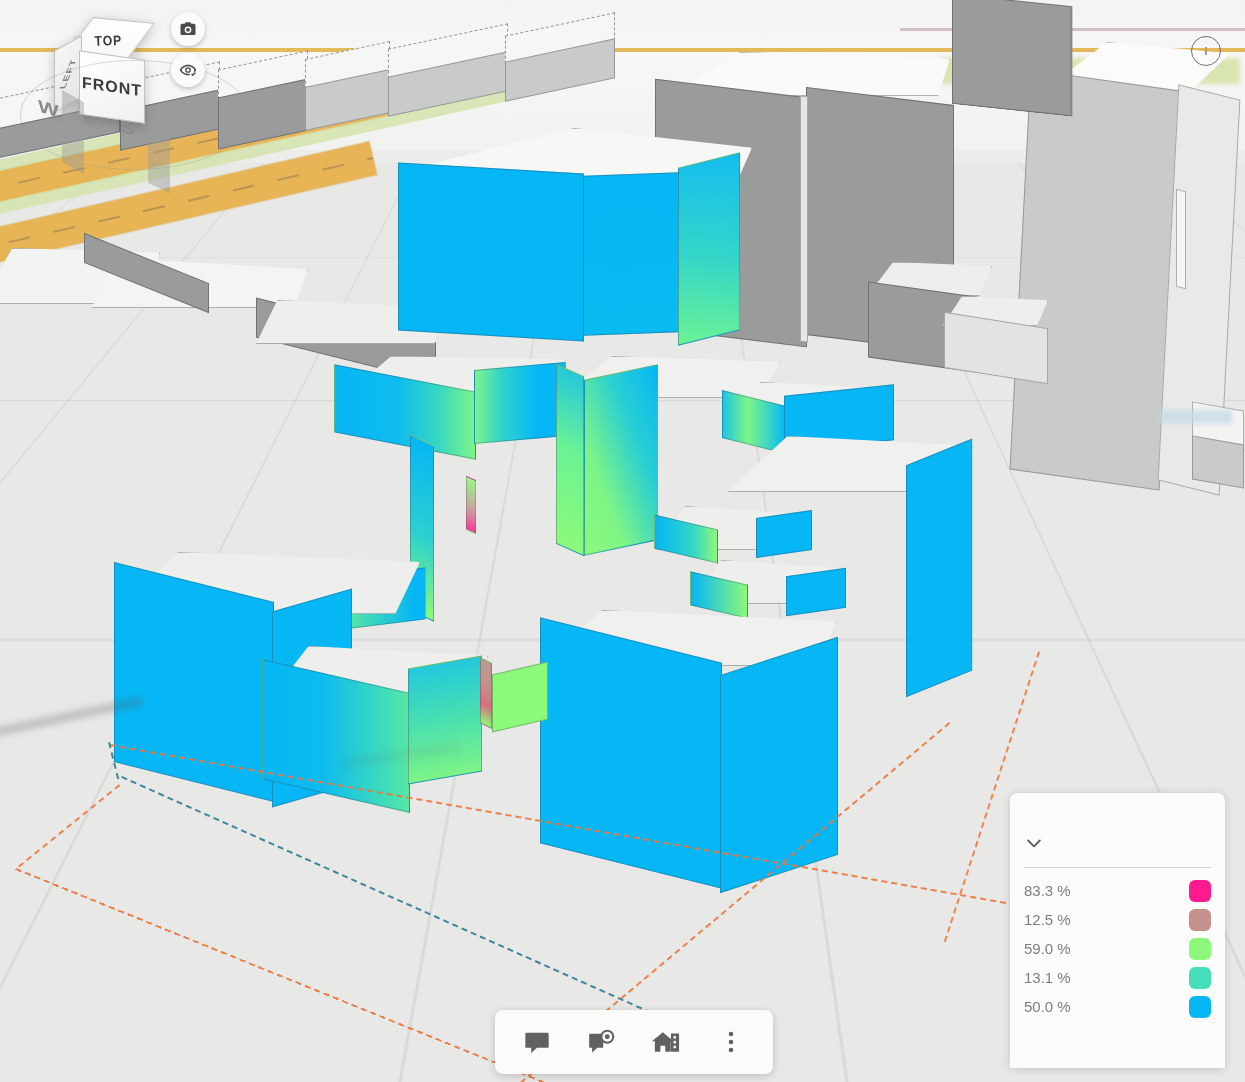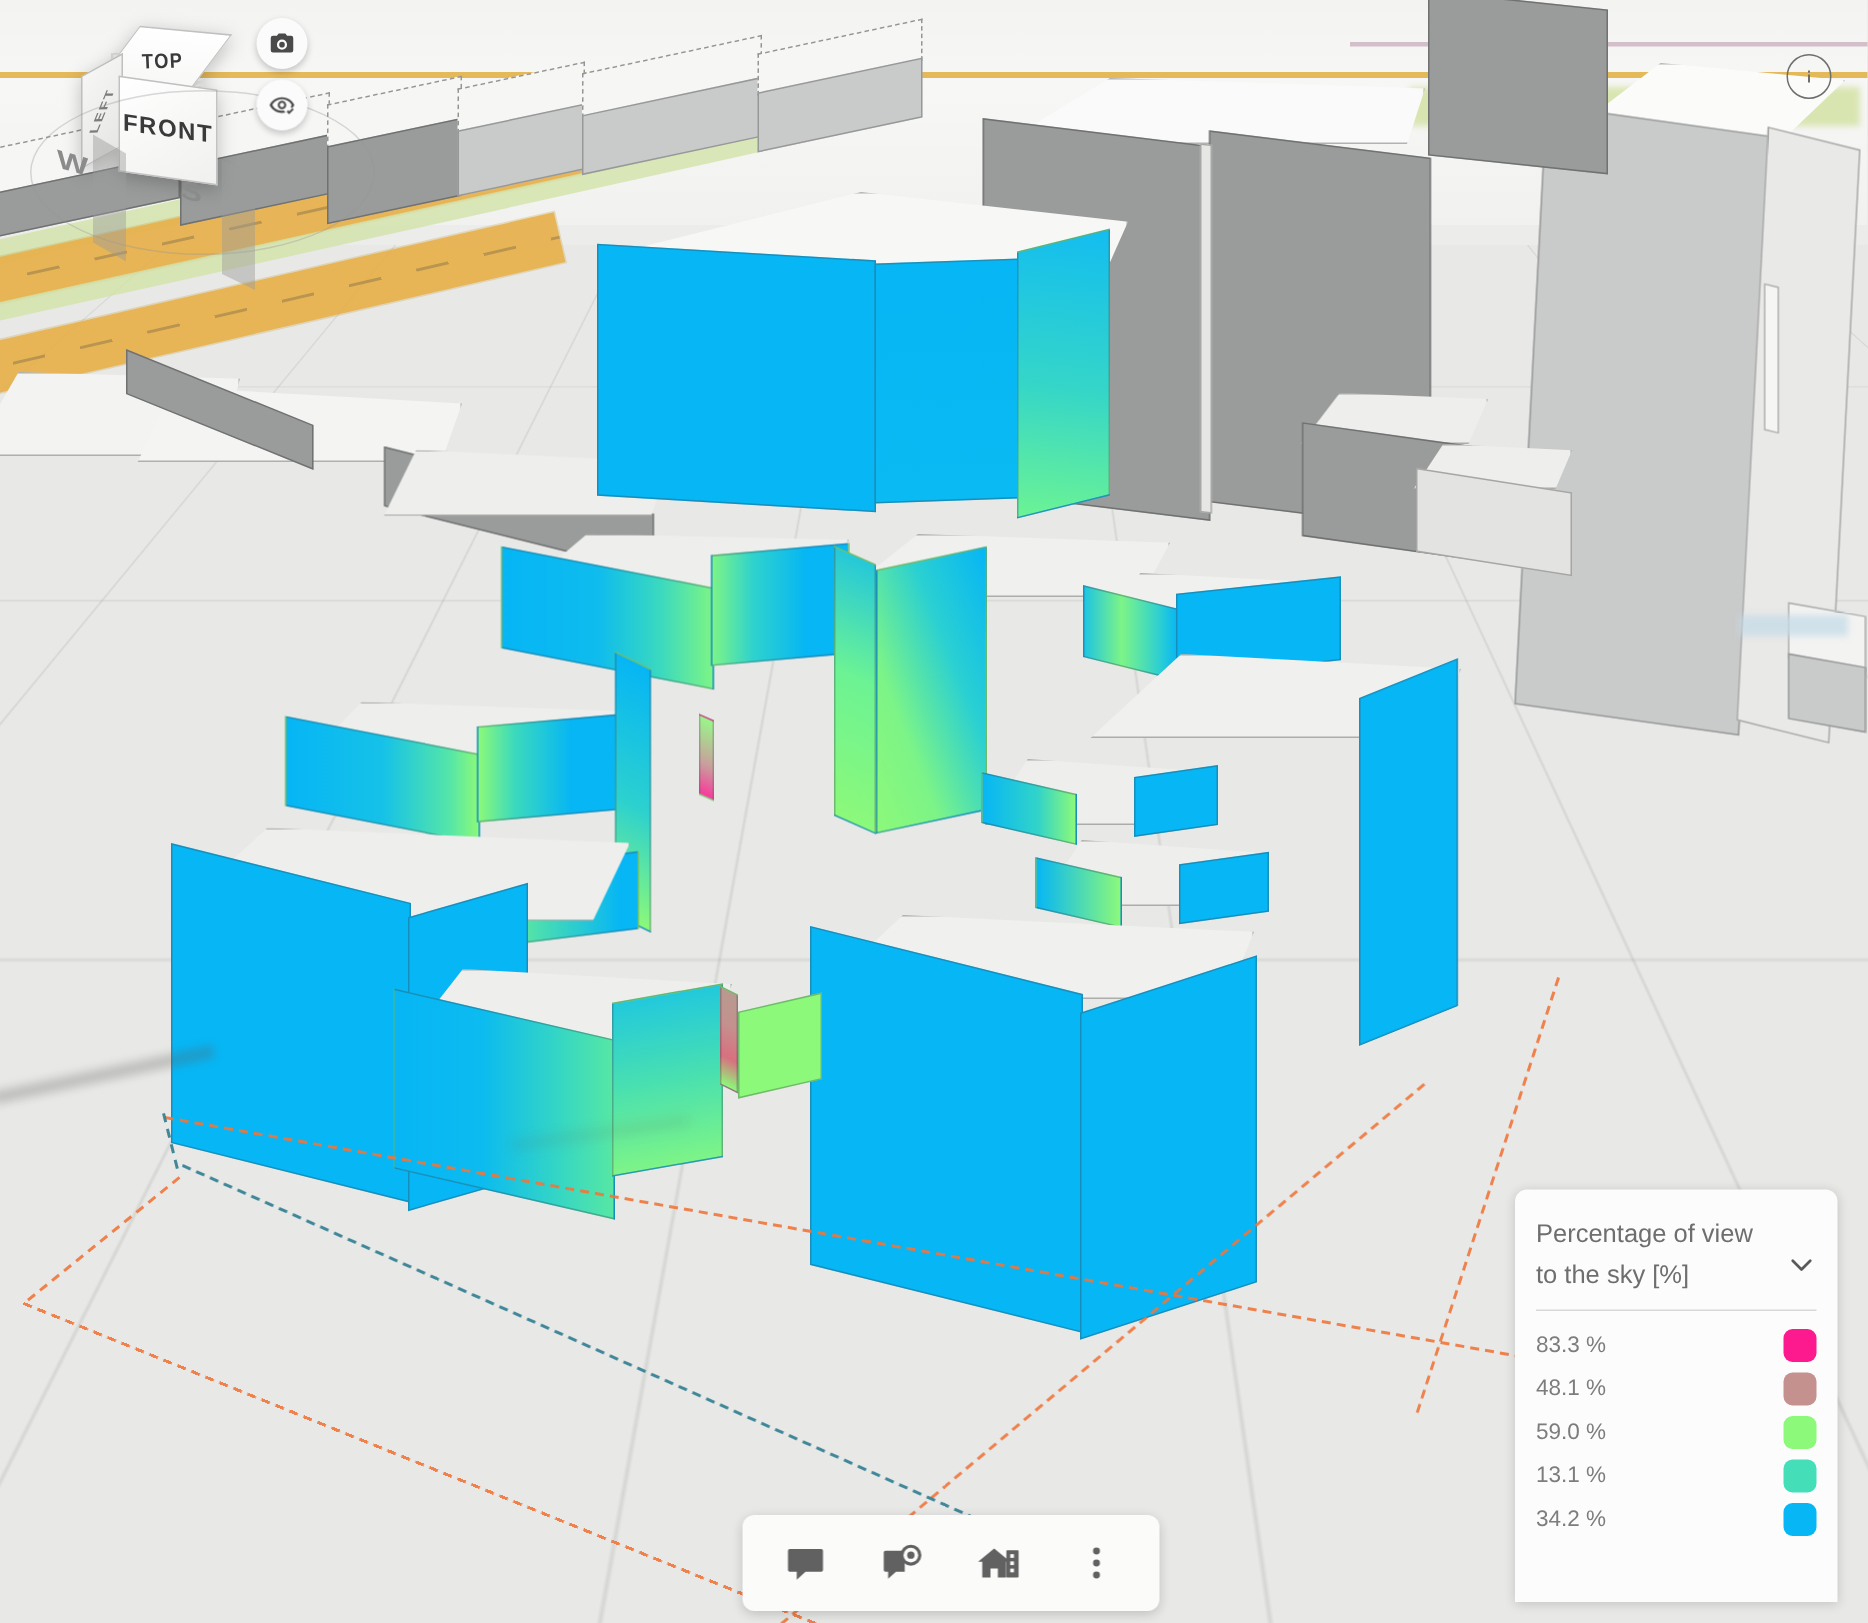--- a/index.html
+++ b/index.html
@@ -441,45 +441,44 @@
       <svg width="24" height="26" viewBox="0 0 24 26">
         <circle cx="12" cy="5" r="2.3"></circle>
         <circle cx="12" cy="13" r="2.3"></circle>
         <circle cx="12" cy="21" r="2.3"></circle>
       </svg>
     </div>
   </div>
 
   <div id="legend">
     <div id="legend-head">
-      <div id="legend-title">Percentage of view to the sky [%]</div>
       <div id="legend-chevron">
         <svg viewBox="0 0 24 24">
           <polyline points="5,9 12,16 19,9" stroke-linecap="round" stroke-linejoin="round"></polyline>
         </svg>
       </div>
     </div>
     <div id="legend-sep"></div>
     <div id="legend-rows">
         <div class="legend-row">
           <span class="legend-label">83.3 %</span>
           <span class="legend-swatch" style="background: rgb(252, 26, 142);"></span>
         </div>
         <div class="legend-row">
-          <span class="legend-label">48.1 %</span>
+          <span class="legend-label">12.5 %</span>
           <span class="legend-swatch" style="background: rgb(196, 145, 142);"></span>
         </div>
         <div class="legend-row">
           <span class="legend-label">59.0 %</span>
           <span class="legend-swatch" style="background: rgb(140, 249, 122);"></span>
         </div>
         <div class="legend-row">
           <span class="legend-label">13.1 %</span>
           <span class="legend-swatch" style="background: rgb(68, 223, 184);"></span>
         </div>
         <div class="legend-row">
-          <span class="legend-label">34.2 %</span>
+          <span class="legend-label">50.0 %</span>
           <span class="legend-swatch" style="background: rgb(6, 182, 245);"></span>
         </div>
       </div>
   </div>
 
 </div>
 
 </body></html>

